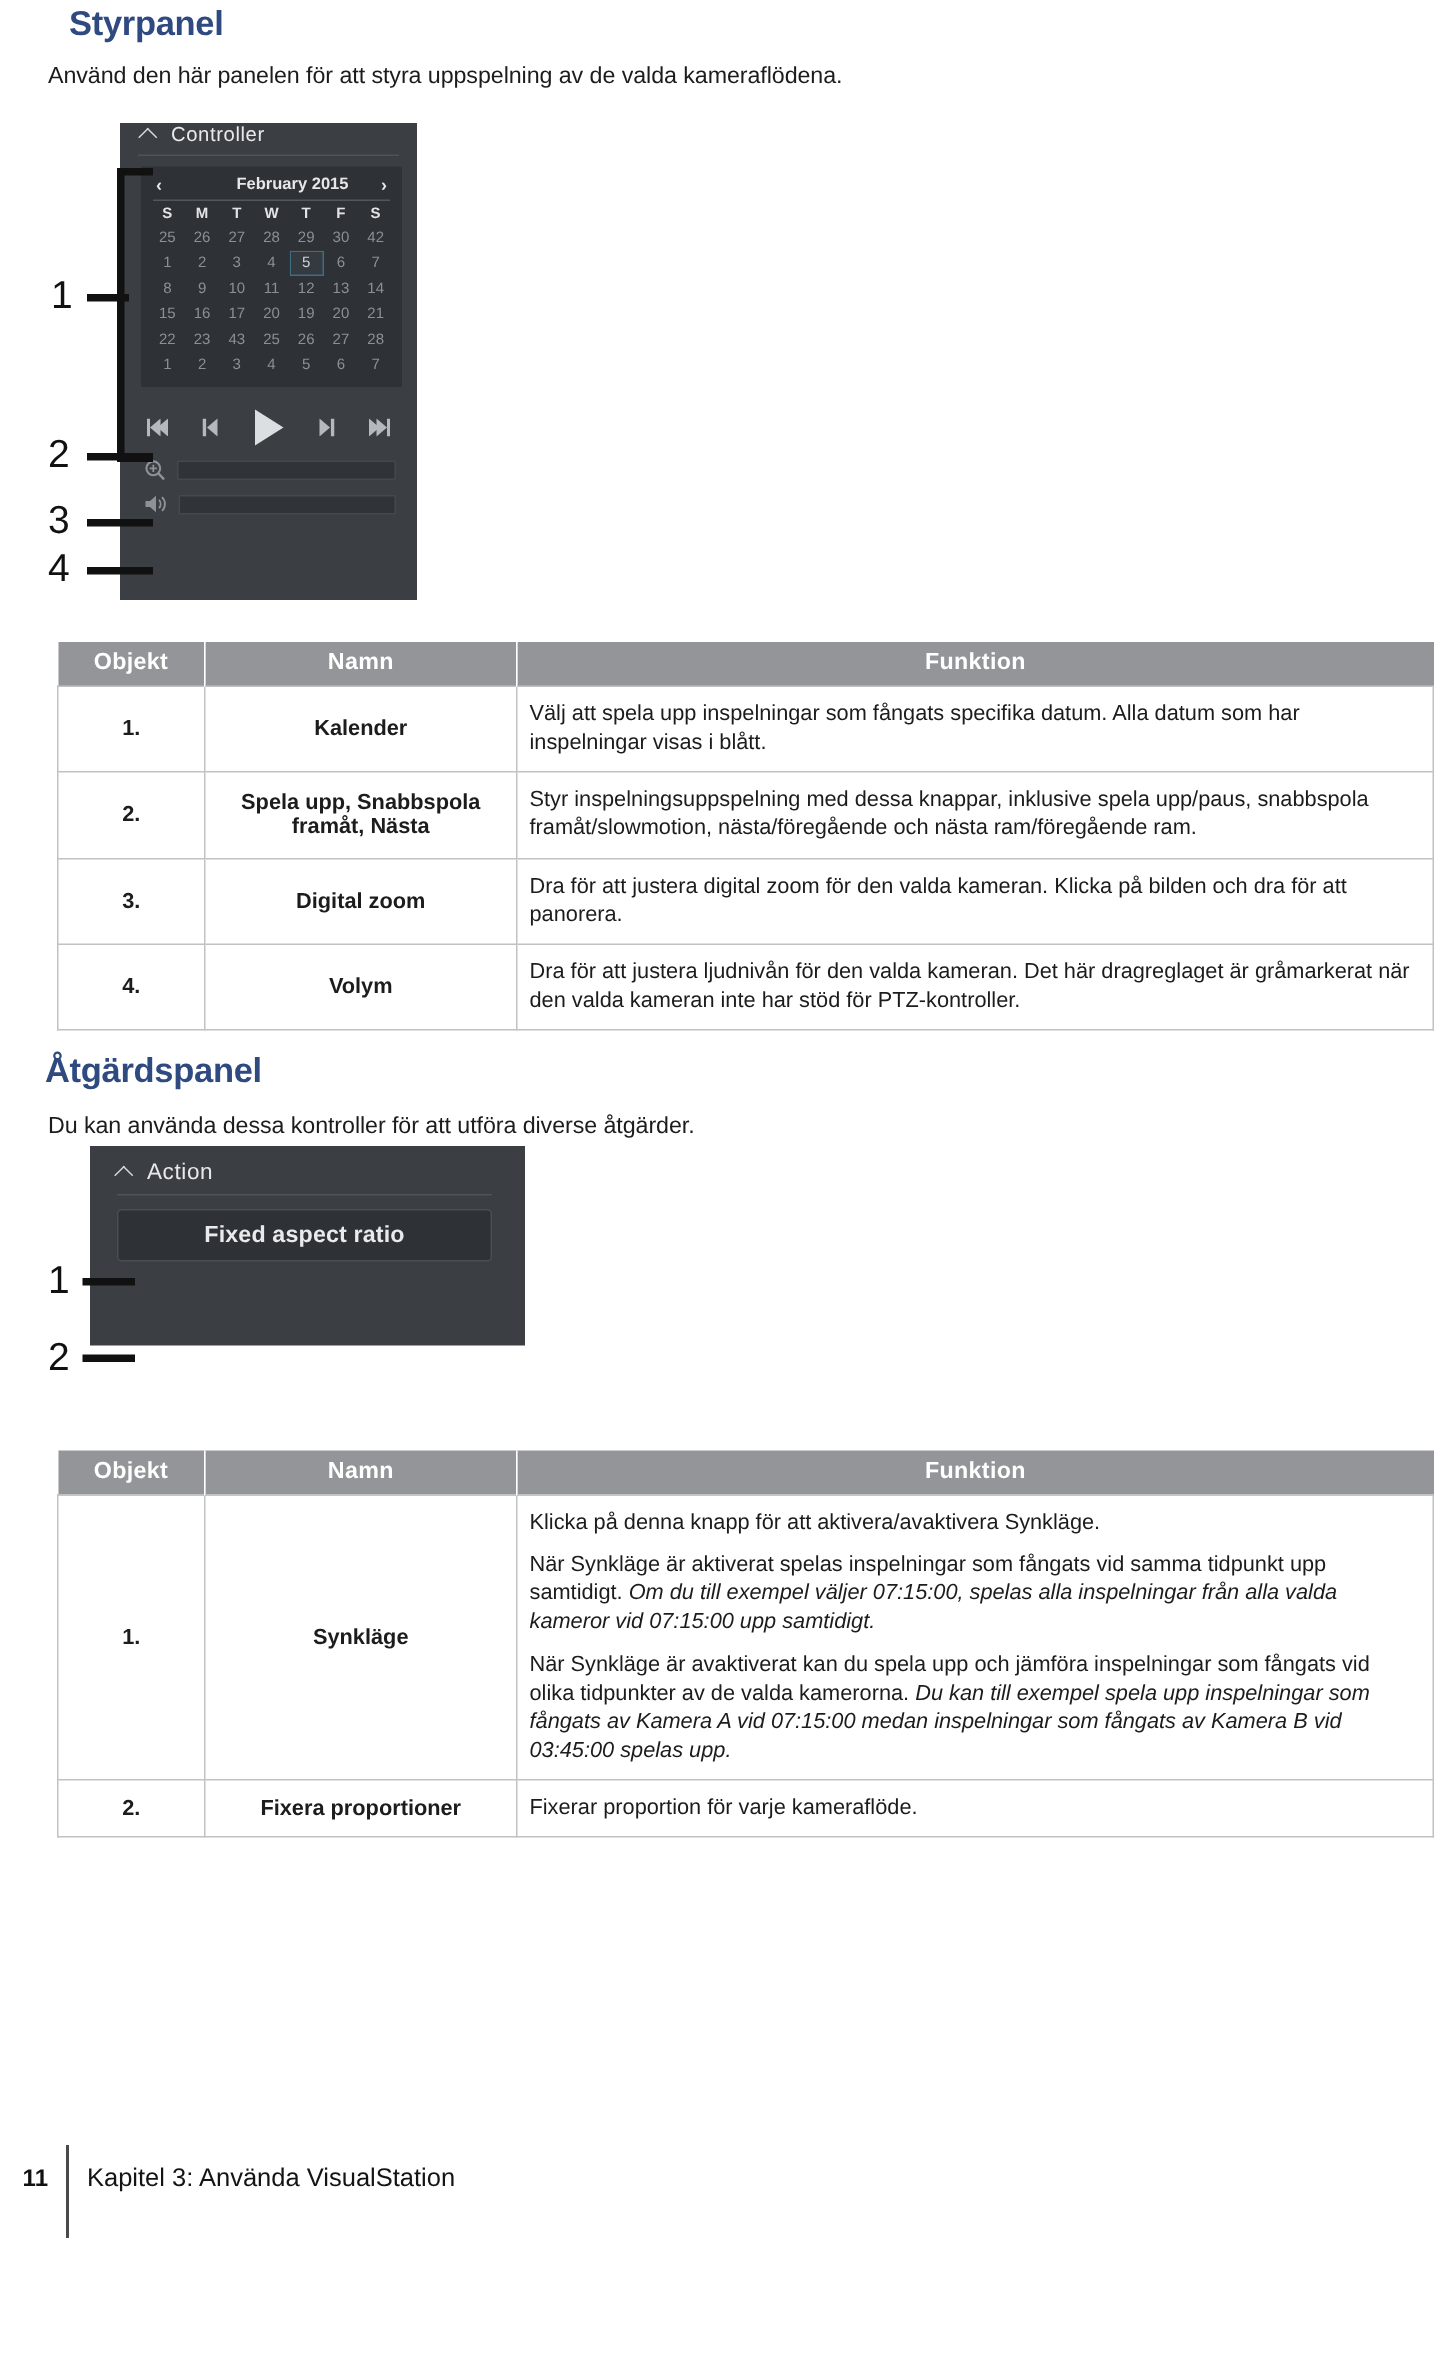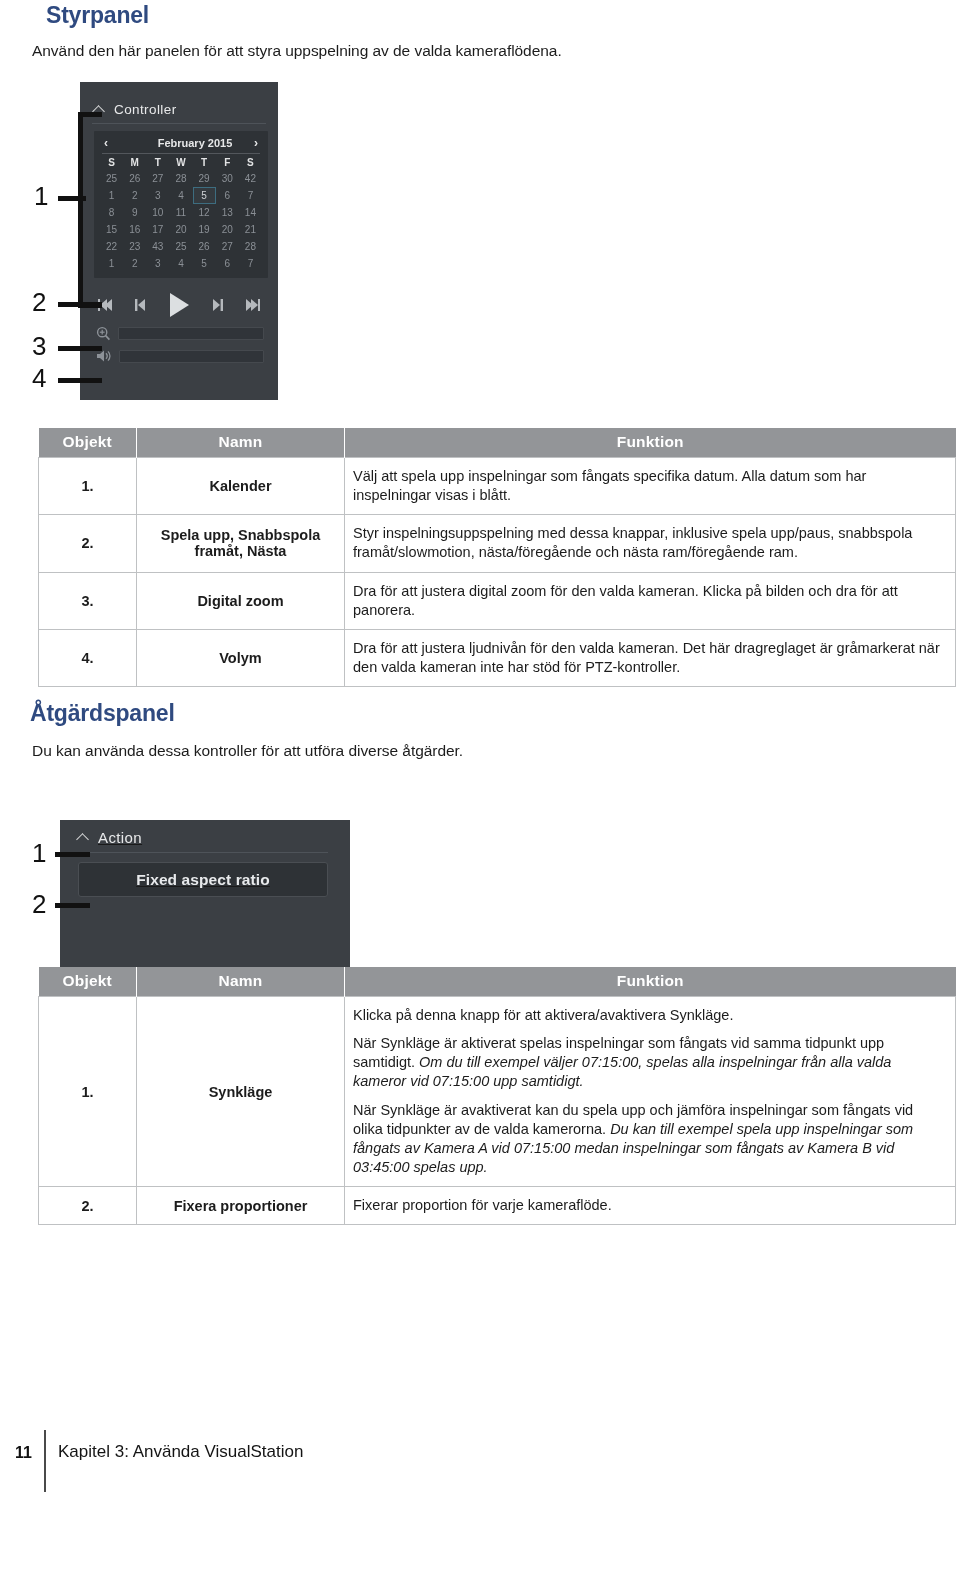--- a/index.html
+++ b/index.html
@@ -55,21 +55,21 @@
     left: 80px;
     top: 82px;
     width: 198px;
     height: 318px;
     padding: 0;
   }
   .panel-header {
     display: flex;
     align-items: center;
     gap: 9px;
-    padding: 20px 0 6px 14px;
+    padding: 0 0 6px 14px;
     color: #e8e9ea;
     font-size: 13.5px;
     letter-spacing: 0.4px;
   }
   .chev-up {
     display: inline-block;
     width: 11px;
     height: 11px;
     position: relative;
   }
@@ -160,24 +160,23 @@
     flex: 1;
     height: 11px;
     background: #303439;
     border: 1px solid #45494e;
     border-radius: 1px;
   }
 
   
   #action-shot {
     left: 60px;
-    top: 820px;
+    top: 764px;
     width: 290px;
-    height: 162px;
-    text-decoration: underline;
+    height: 133px;
   }
   #action-shot .panel-header { padding: 9px 0 6px 18px; font-size: 15px; }
   #action-shot .panel-rule { margin: 0 22px 0 18px; }
   .action-btn {
     margin: 9px 22px 0 18px;
     background: #2e3236;
     border: 1px solid #4a4e53;
     border-radius: 3px;
     height: 33px;
     line-height: 33px;

